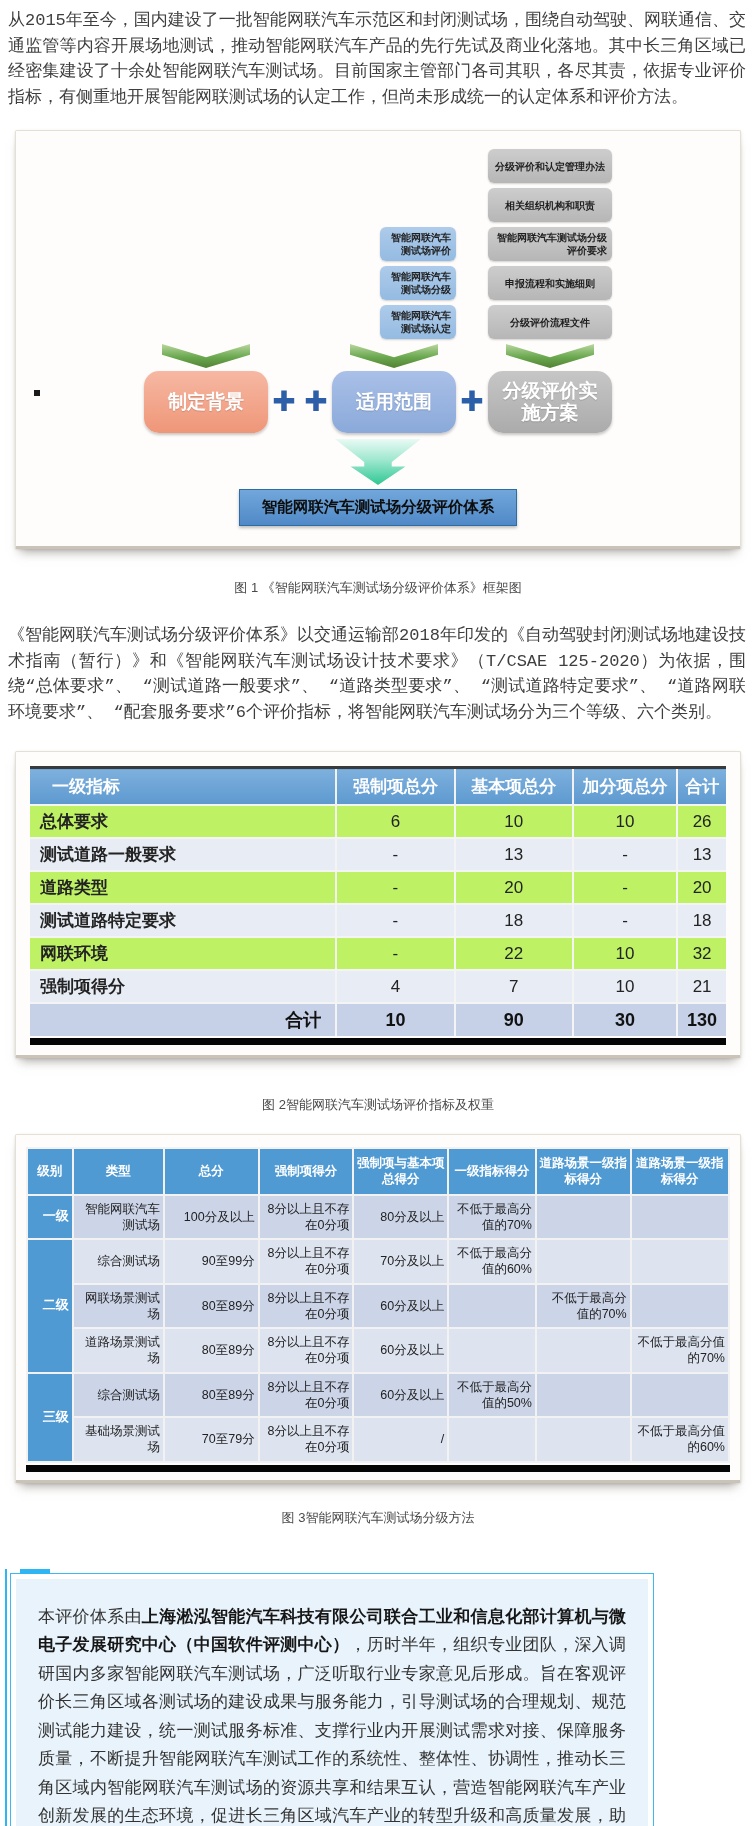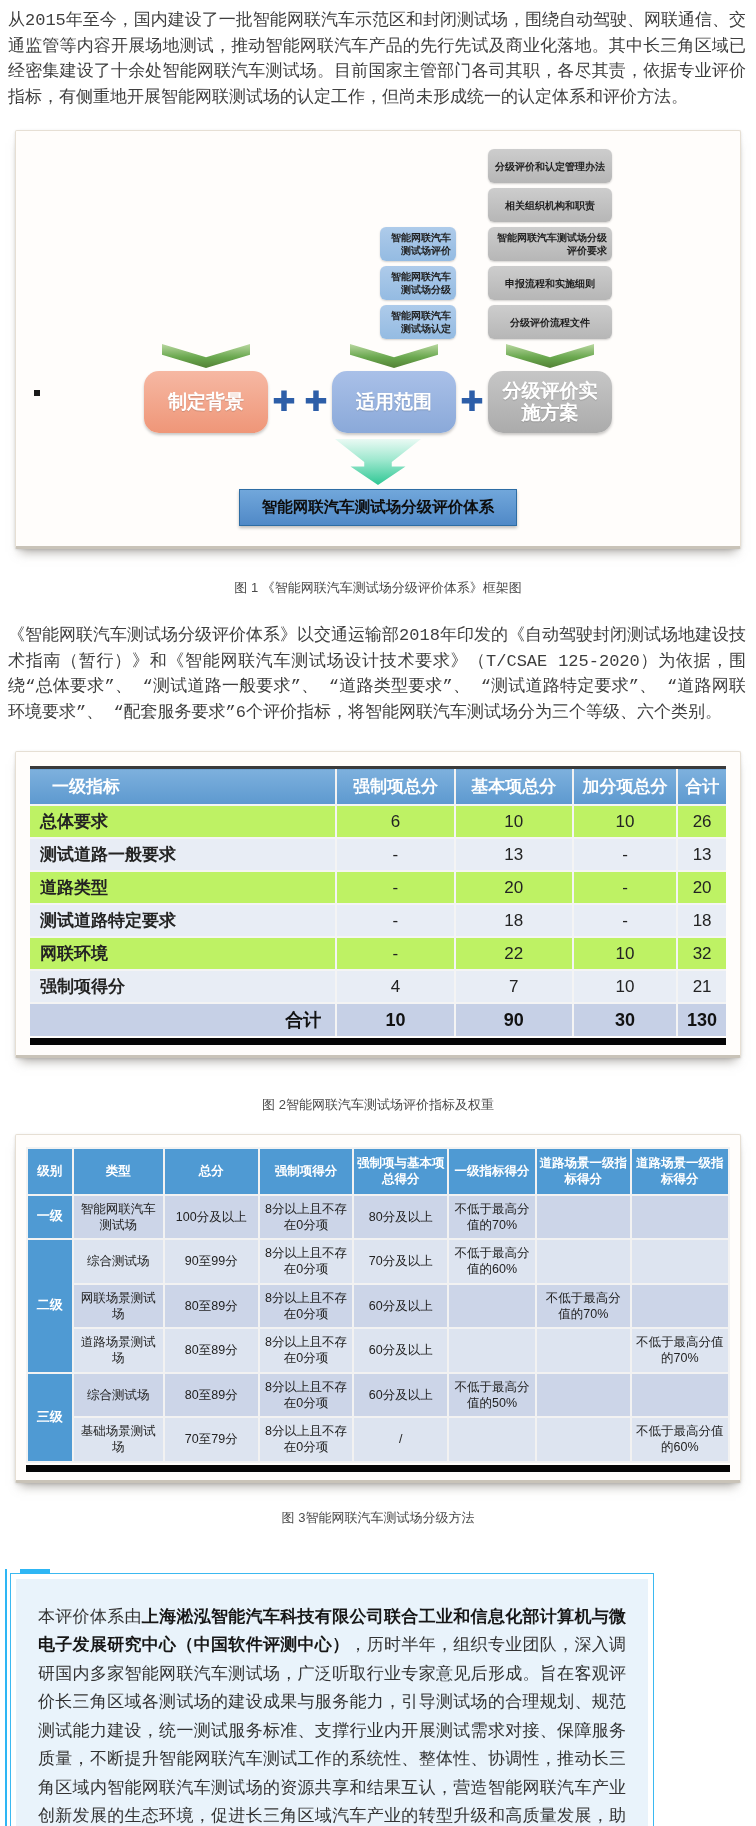--- a/index.html
+++ b/index.html
@@ -128,21 +128,21 @@
   .t2 tr.row-total td{background:#c6d0e6;font-weight:bold;font-size:18px;color:#111;}
   .t2 tr.row-total td:first-child{text-align:right;padding-right:14px;}
 
   
   .t3{border-top:2px solid #3a3a3a;}
   .t3 th{
     background:#4f9ad3;color:#ffffff;font-size:12.5px;font-weight:bold;
     padding:6px 2px;border:2px solid #f2f2f2;line-height:1.3;
   }
   .t3 td{
-    font-size:12.5px;color:#222;text-align:center;
+    font-size:12.5px;color:#222;text-align:right;
     padding:5px 3px;border:2px solid #f2f2f2;line-height:1.3;
   }
   .t3 td.level-cell{background:#4f9ad3;color:#fff;font-weight:bold;font-size:13px;}
   .t3 tr.row-odd td:not(.level-cell){background:#ccd5e8;}
   .t3 tr.row-even td:not(.level-cell){background:#dde4f0;}
 
   
   .note-wrap{
     position:relative;
     margin:46px 102px 0 10px;

